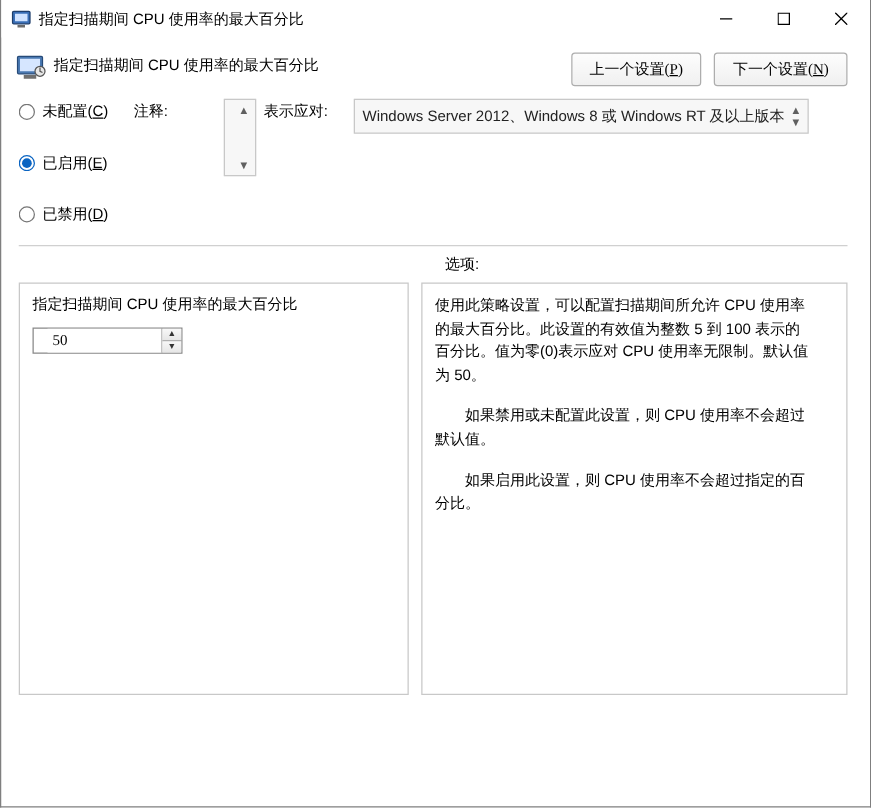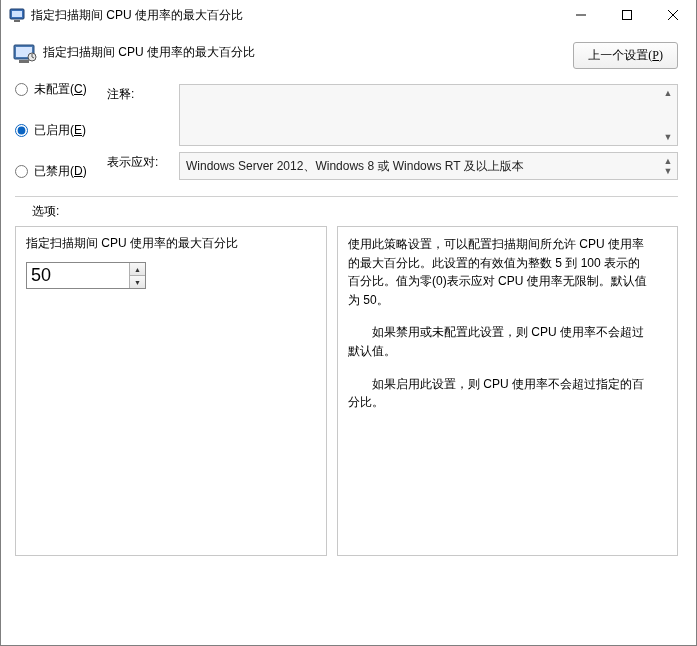--- a/index.html
+++ b/index.html
@@ -77,21 +77,21 @@
     width: 92px;
     display: flex;
     flex-direction: column;
     gap: 24px;
     padding-top: 2px;
   }
   .radio { display: flex; align-items: center; gap: 4px; font-size:12px; white-space:nowrap; }
   .radio input { margin:0 2px 0 0; accent-color:#0a64c2; width:13px;height:13px; }
   .radio u { text-decoration: underline; }
 
-  .right-col { flex:1; display:flex; flex-direction:column; gap:6px;justify-content:flex-end; }
+  .right-col { flex:1; display:flex; flex-direction:row; gap:6px; }
   .field-row { display:flex; align-items:flex-start; }
   .field-label { width: 72px; flex-shrink:0; padding-top:2px; text-align:left; }
   .field-box {
     flex:1;
     border:1px solid #c8c8c8;
     background:#f7f7f7;
     min-height: 62px;
     position:relative;
     padding:4px 18px 4px 6px;
     font-size:12px;
@@ -113,20 +113,21 @@
     border:none;
     border-top:1px solid #d0d0d0;
     margin: 6px 18px 4px 14px;
   }
 
   
   .panel-labels {
     display:flex;
     padding: 2px 18px 6px 31px;
     font-size:12px;
+    justify-content:flex-end;
   }
   .panel-labels .left { width: 322px; }
   .panel-labels .right { flex:1; }
 
   
   .panels {
     display:flex;
     gap:10px;
     padding: 0 18px 0 14px;
     height: 330px;
@@ -146,23 +147,24 @@
   .spinner {
     display:flex;
     width:120px;
     border:1px solid #888;
   }
   .spinner input {
     flex:1;
     border:none;
     outline:none;
     padding:2px 4px;
-    font-size:18px;
-    font-family:Liberation Sans, sans-serif;
+    font-size:12px;
+    font-family:Liberation Serif, serif;
     width: 100%;
+    margin-left: 11px;
   }
   .spin-btns {
     width:16px;
     display:flex;
     flex-direction:column;
     border-left:1px solid #b0b0b0;
   }
   .spin-btn {
     flex:1;
     display:flex;align-items:center;justify-content:center;
@@ -213,20 +215,21 @@
       <rect x="1" y="3" width="20" height="14" rx="1" fill="#4a79b2" stroke="#264a78"></rect>
       <rect x="3" y="5" width="16" height="10" fill="#d6e6ff"></rect>
       <rect x="6" y="18" width="10" height="3" fill="#707070"></rect>
       <circle cx="19" cy="15" r="4" fill="#e8e8e8" stroke="#555"></circle>
       <path d="M19 12 v3 l2 1" stroke="#555" stroke-width="1" fill="none"></path>
     </svg>
   </span>
   <div class="header-title">指定扫描期间 CPU 使用率的最大百分比</div>
   <div class="nav-buttons">
     <button class="btn"><span>上一个设置(</span><u>P</u><span>)</span></button>
+    <button class="btn"><span>下一个设置(</span><u>N</u><span>)</span></button>
   </div>
 </div>
 
 <div class="config">
   <div class="radios">
     <label class="radio">
       <input type="radio" name="state" style="">
       <span><span>未配置(</span><u>C</u><span>)</span></span>
     </label>
     <label class="radio">

